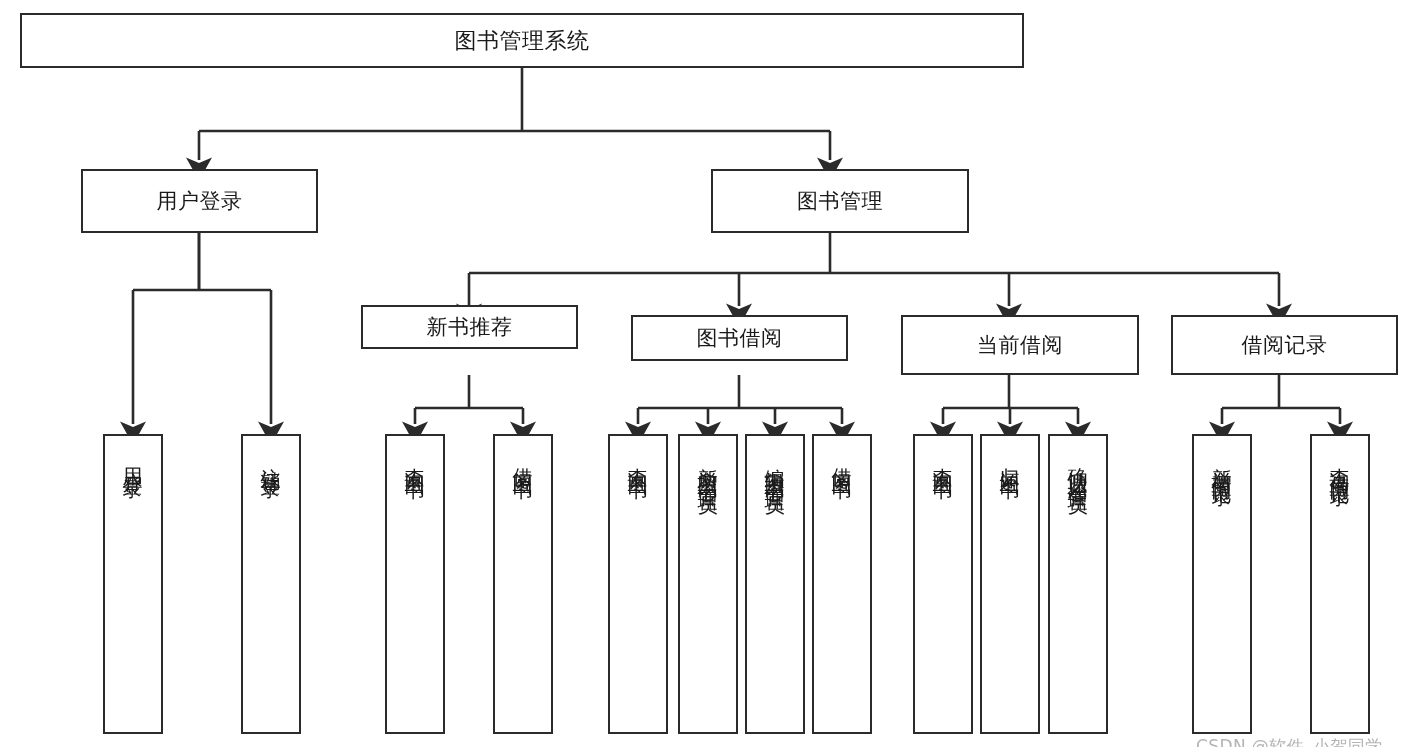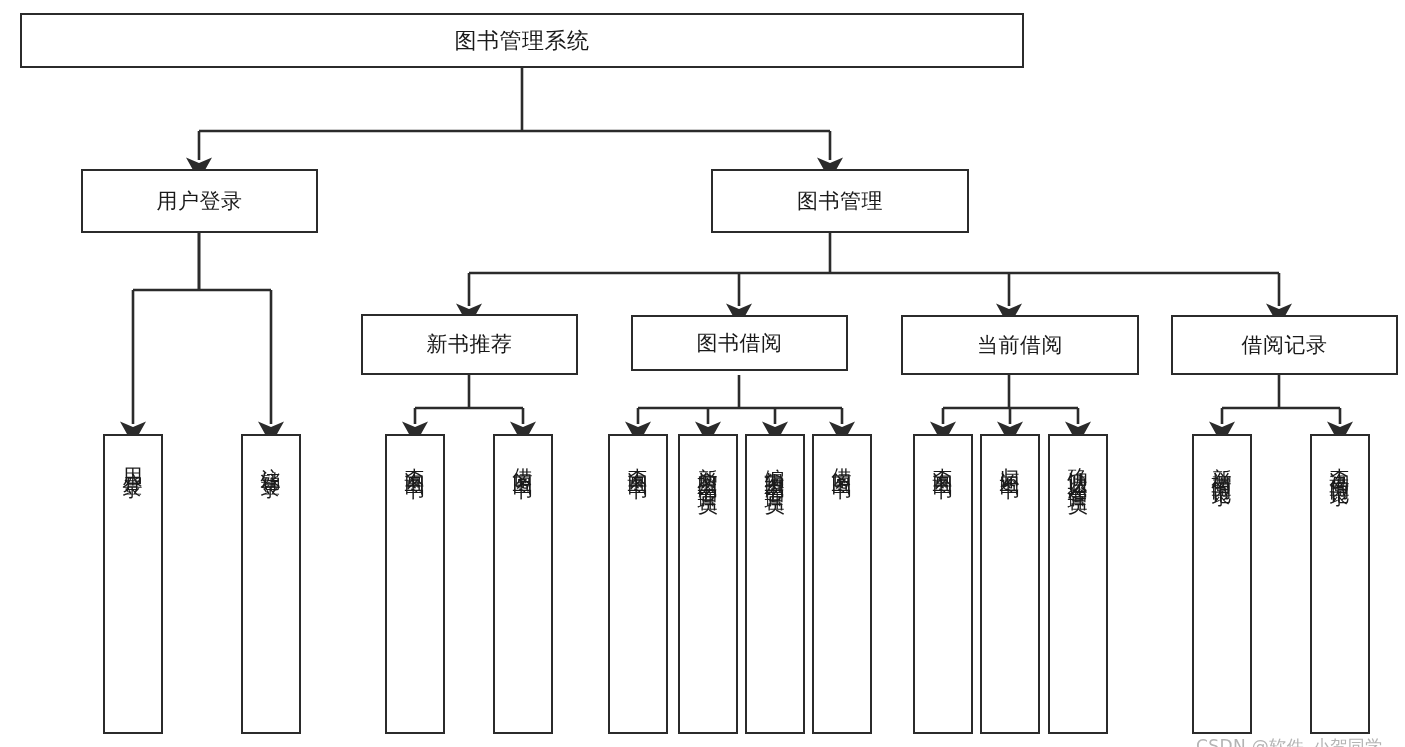--- a/index.html
+++ b/index.html
@@ -130,24 +130,24 @@
     <span class="lbl">图书管理系统</span>
   </div>
 
   <div class="node horiz" style="left:81px; top:169px; width:237px; height:64px;">
     <span class="lbl">用户登录</span>
   </div>
   <div class="node horiz" style="left:711px; top:169px; width:258px; height:64px;">
     <span class="lbl">图书管理</span>
   </div>
 
-  <div class="node horiz" style="left:361px; top:314px; width:217px; height:61px;">
+  <div class="node horiz" style="left:361px; top:305px; width:217px; height:44px;">
     <span class="lbl">新书推荐</span>
   </div>
-  <div class="node horiz" style="left:631px; top:315px; width:217px; height:56px;">
+  <div class="node horiz" style="left:631px; top:315px; width:217px; height:46px;">
     <span class="lbl">图书借阅</span>
   </div>
   <div class="node horiz" style="left:901px; top:315px; width:238px; height:60px;">
     <span class="lbl">当前借阅</span>
   </div>
   <div class="node horiz" style="left:1171px; top:315px; width:227px; height:60px;">
     <span class="lbl">借阅记录</span>
   </div>
 
   <div class="node vert" style="left:103px; top:434px; width:60px; height:300px;">

